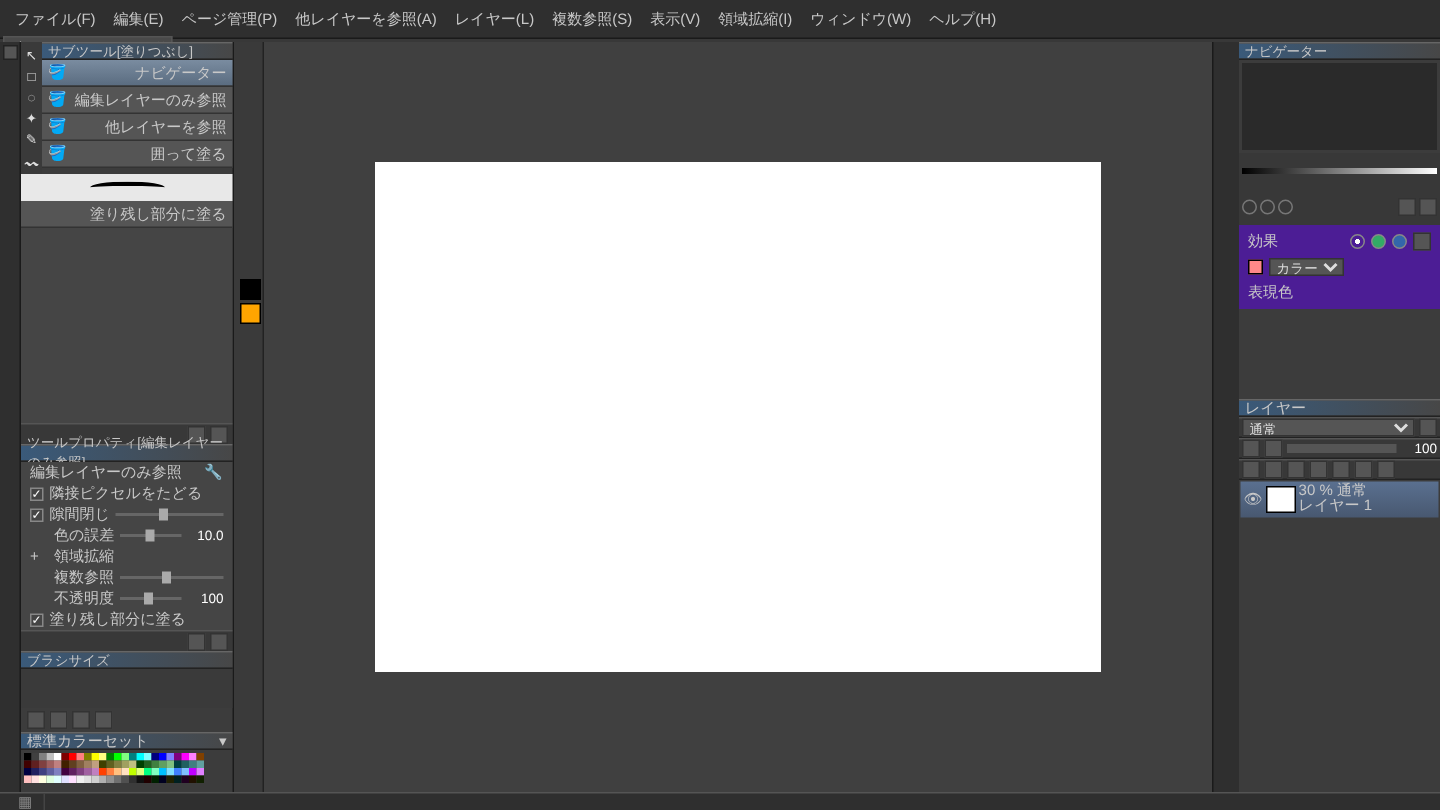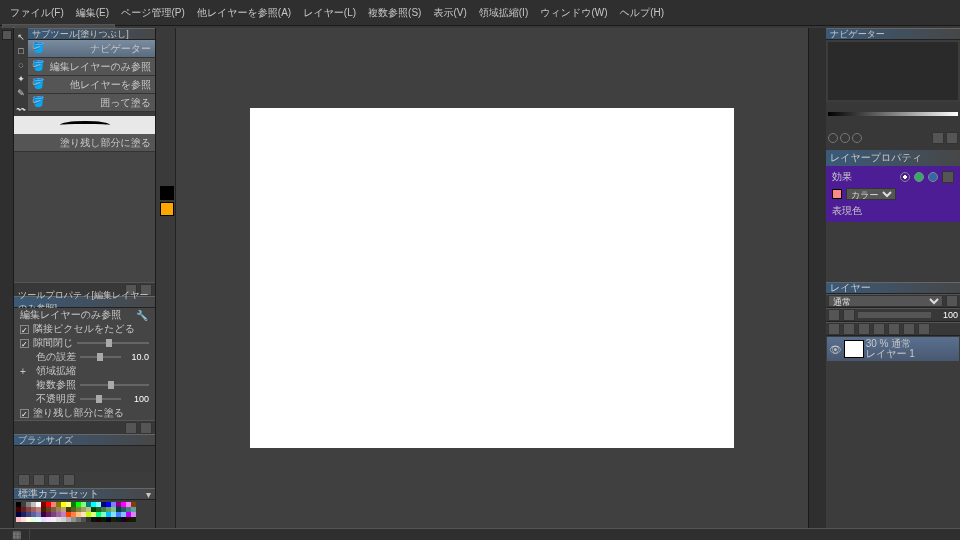--- a/index.html
+++ b/index.html
@@ -324,21 +324,20 @@
     </div>
     <div class="mini-sliders">
       <div class="circ"></div>
       <div class="circ"></div>
       <div class="circ"></div>
       <div style="flex:1"></div>
       <div class="lt-btn"></div>
       <div class="lt-btn"></div>
     </div>
 
-    <div class="lp-head"><span>レイヤープロパティ</span></div>
     <div class="layer-prop">
       <div class="lp-row">
         <span>効果</span>
           <span style="flex:1"></span>
         <span class="radio sel"></span>
         <span class="radio" style="background:#3a6"></span>
         <span class="radio" style="background:#36a"></span>
         <span class="lt-btn"></span>
       </div>
       <div class="lp-row">

